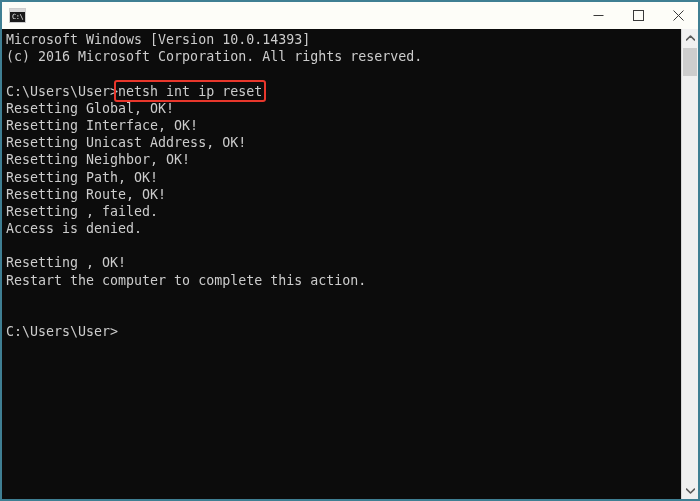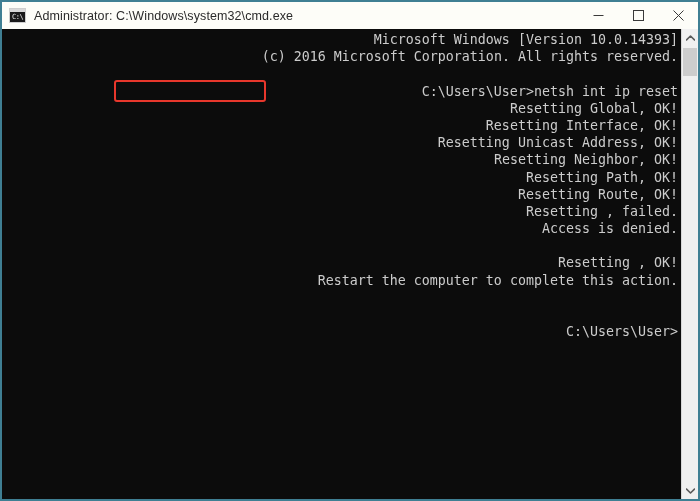--- a/index.html
+++ b/index.html
@@ -102,21 +102,20 @@
     left: 4px;
     top: 2px;
     right: 20px;
     margin: 0;
     font-family: "DejaVu Sans Mono", "Liberation Mono", monospace;
     font-size: 13.3px;
     line-height: 17.2px;
     color: #cccccc;
     white-space: pre;
     letter-spacing: 0px;
-    text-align: right;
   }
   .cline { height: 17.2px; }
 
   
   #command-highlight {
     position: absolute;
     left: 100px;
     top: 45px;
     width: 162px;
     height: 22px;
@@ -166,21 +165,20 @@
 </head>
 <body>
 
 <div id="cmd-window">
 
   <div id="title-bar">
     <div id="title-icon">
       <div class="bar"></div>
       <div class="prompt">C:\</div>
     </div>
-    <div id="title-text">Administrator: C:\Windows\system32\cmd.exe</div>
 
     <div id="win-controls">
       <div class="win-btn">
         <svg width="11" height="11" viewBox="0 0 11 11">
           <line x1="0.5" y1="5.5" x2="10.5" y2="5.5" stroke="currentColor" stroke-width="1"></line>
         </svg>
       </div>
       <div class="win-btn">
         <svg width="11" height="11" viewBox="0 0 11 11">
           <rect x="0.5" y="0.5" width="10" height="10" fill="none" stroke="currentColor" stroke-width="1"></rect>

